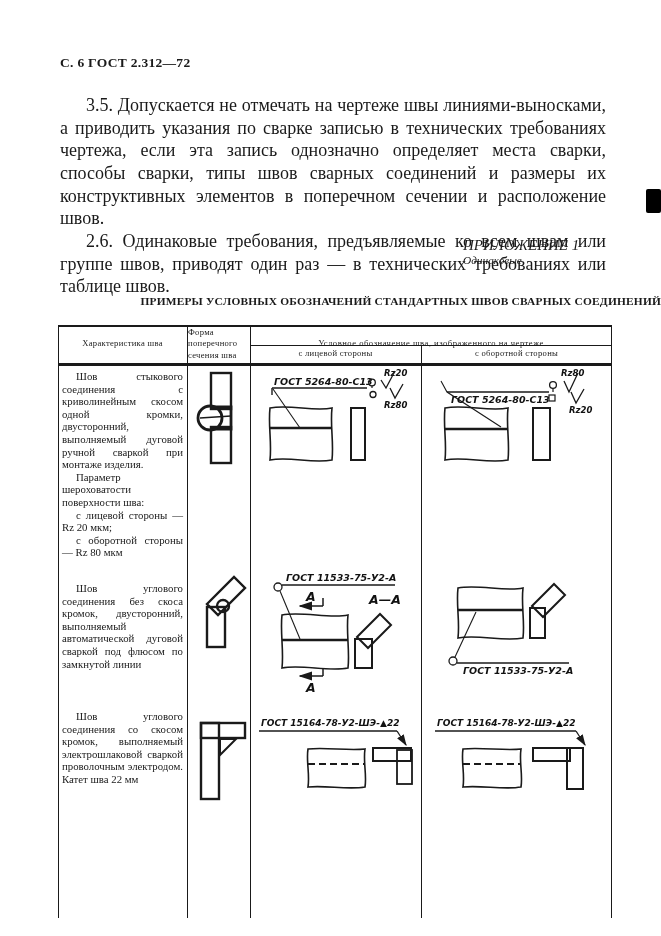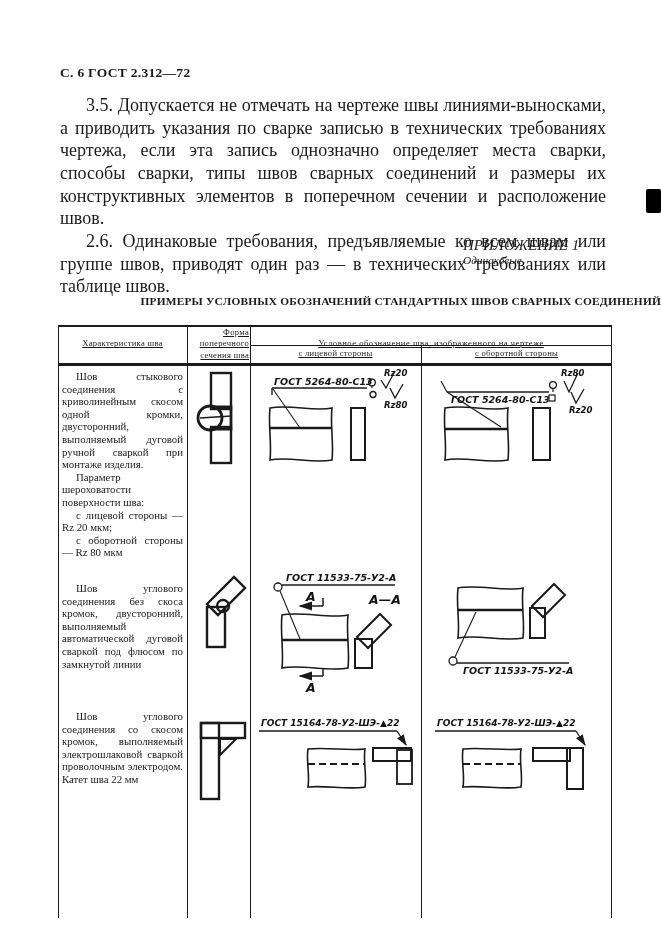--- a/index.html
+++ b/index.html
@@ -1,37 +1,37 @@
 <!DOCTYPE html>
 <html><head>
 <meta charset="utf-8">
 <style>
   html,body{margin:0;padding:0;background:#fff;}
   .page{position:relative;width:661px;height:936px;background:#fff;
         font-family:"Liberation Serif",serif;color:#1a1a1a;overflow:hidden;}
-  .page-header{position:absolute;left:60px;top:65px;font-weight:bold;font-size:13.5px;letter-spacing:.3px;}
+  .page-header{position:absolute;left:60px;top:55px;font-weight:bold;font-size:13.5px;letter-spacing:.3px;}
   .body-text{position:absolute;left:60px;top:94px;width:546px;font-size:18px;line-height:1.26;text-align:justify;}
   .body-text p{margin:0;text-indent:26px;}
   .edge-mark{position:absolute;left:646px;top:189px;width:15px;height:24px;background:#000;border-radius:2px;}
   .appendix{position:absolute;left:463px;top:237px;font-style:italic;}
   .appendix-title{font-size:15px;}
   .appendix-sub{font-size:11.3px;}
   .table-title{position:absolute;left:0;top:295px;width:661px;text-align:right;font-weight:bold;font-size:11.4px;letter-spacing:.2px;}
   .tbl{position:absolute;left:58px;top:325px;width:554px;height:595px;}
   .ln{position:absolute;background:#1a1a1a;}
   .l-top{left:0;top:0;width:554px;height:2px;}
   .l-mid{left:192px;top:20px;width:362px;height:1px;}
   .l-bot{left:0;top:38px;width:554px;height:3px;}
   .v-l{left:0;top:0;width:1px;height:593px;}
   .v-r{left:553px;top:0;width:1px;height:593px;}
   .v-1{left:129px;top:0;width:1px;height:593px;}
   .v-2{left:192px;top:0;width:1px;height:593px;}
   .v-3{left:363px;top:20px;width:1px;height:573px;}
-  .hcell{position:absolute;font-size:8.6px;line-height:1.3;text-align:right;
-         display:flex;align-items:center;justify-content:center;letter-spacing:.3px;text-decoration:underline;}
+  .hcell{position:absolute;font-size:8.6px;line-height:1.3;text-align:left;
+         display:flex;align-items:center;justify-content:center;letter-spacing:.3px;}
   .hc1{left:2px;top:2px;width:125px;height:34px;}
   .hc2{left:130px;top:2px;width:61px;height:34px;}
   .hc34{left:193px;top:10px;width:360px;height:17px;letter-spacing:.5px;}
   .hc3{left:193px;top:21px;width:169px;height:16px;}
   .hc4{left:364px;top:21px;width:189px;height:16px;}
   .cell{position:absolute;}
   .c-desc{left:4px;width:121px;font-size:10.8px;line-height:12.6px;text-align:justify;}
   .c-desc p{margin:0;text-indent:14px;}
   .r1d{top:45px;} .r2d{top:257px;} .r3d{top:385px;}
   .svgcell{position:absolute;}

